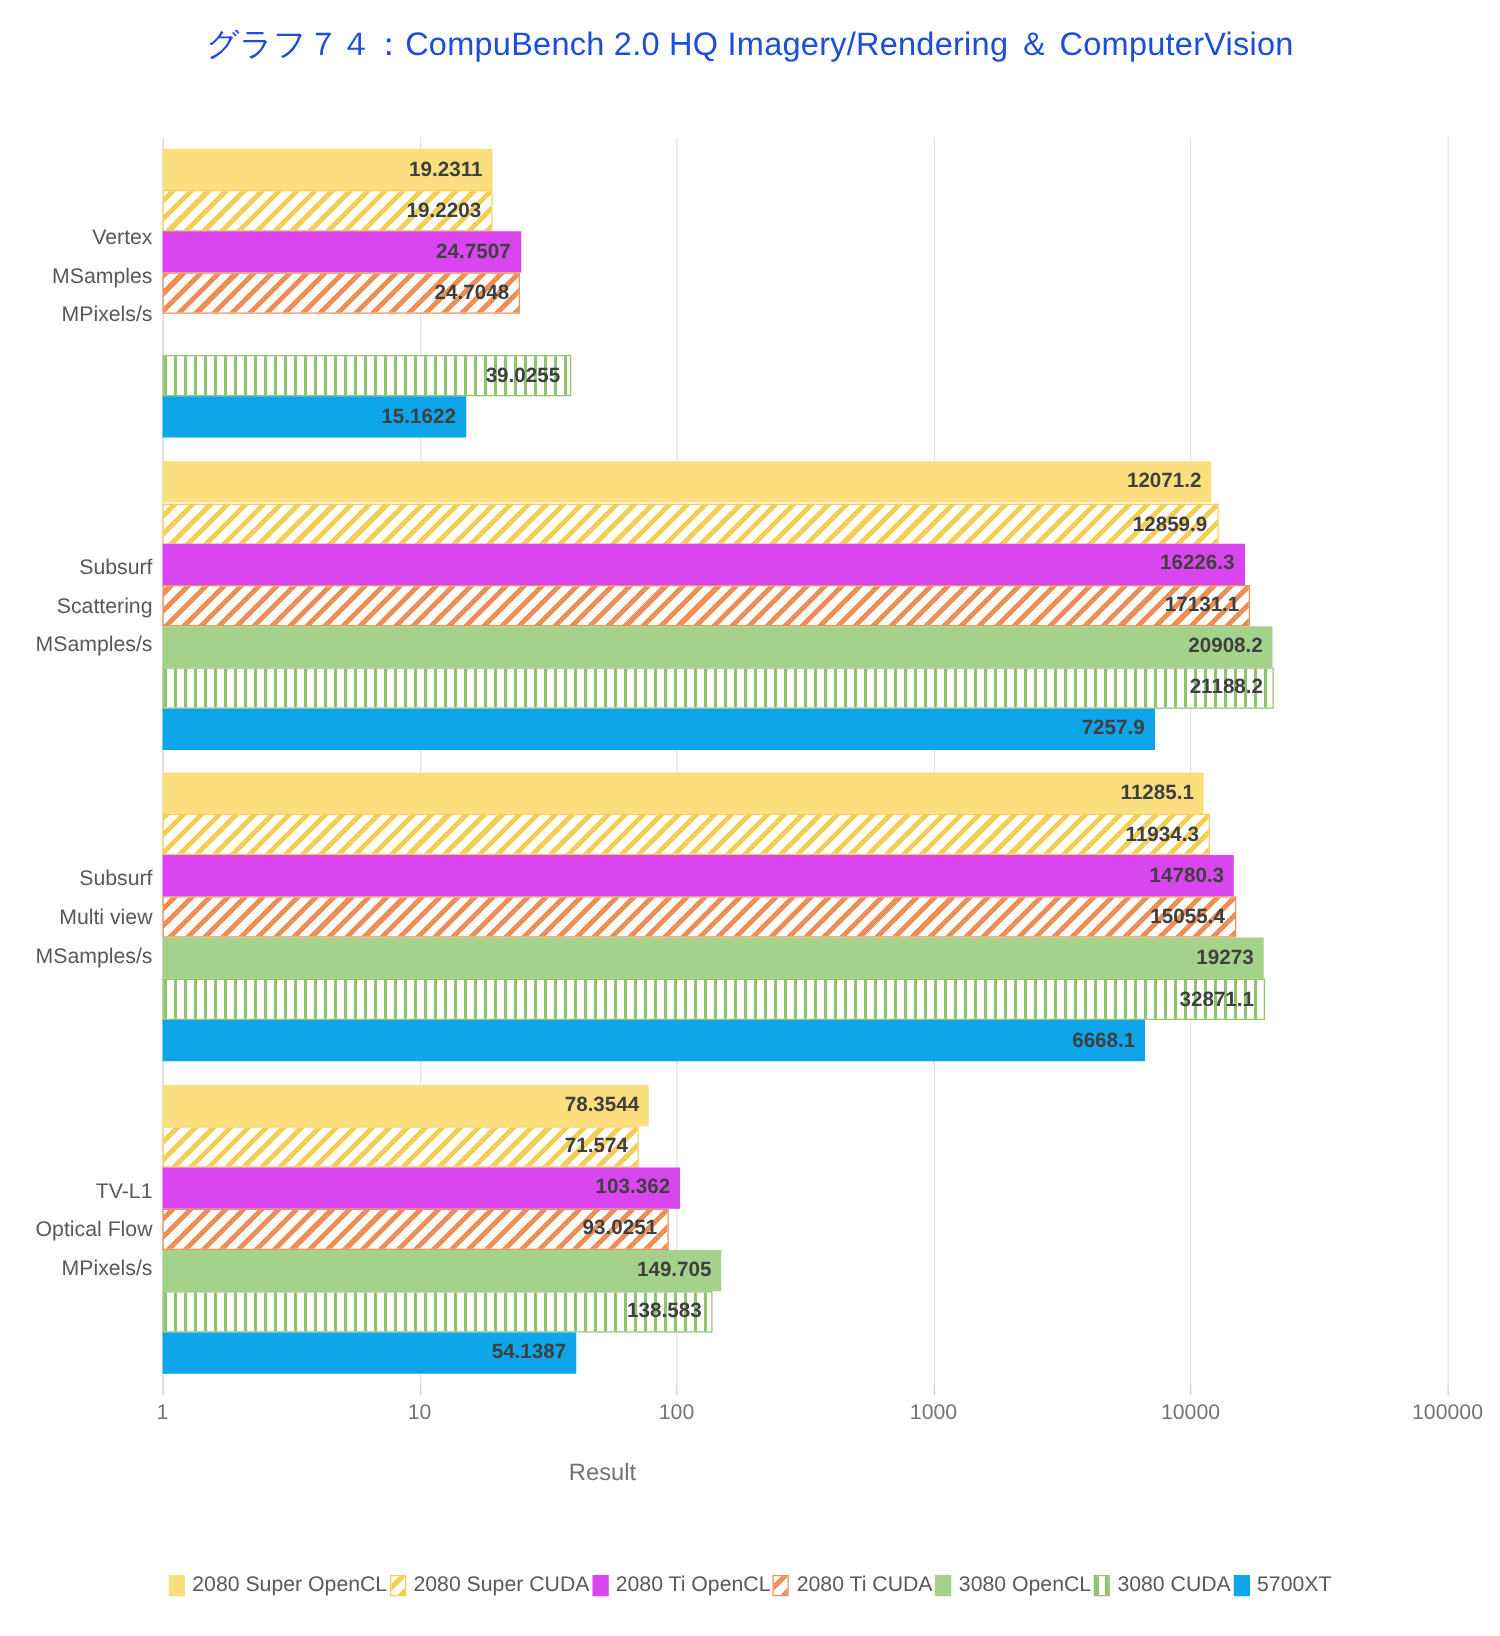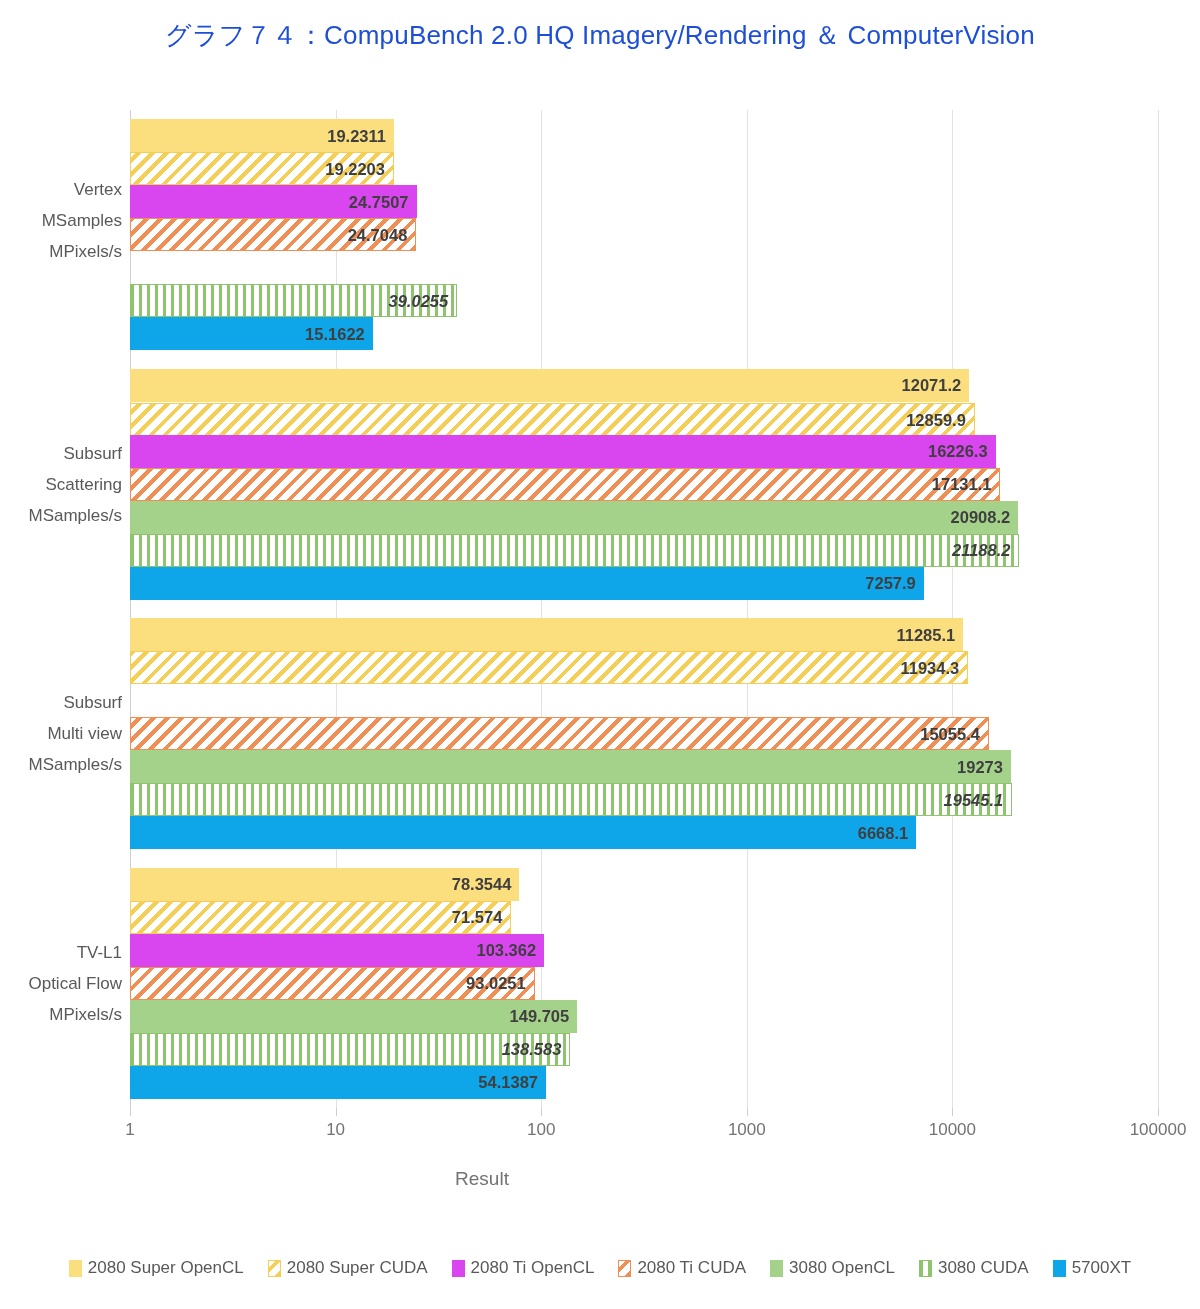--- a/index.html
+++ b/index.html
@@ -89,21 +89,20 @@
         #ffffff 4px, #ffffff 10px);
     border: 1px solid #ef8f55;
   }
   .s4 { background: #a5d28a; }
   .s5 {
     background:
       repeating-linear-gradient(90deg,
         #8fc46e 0px, #8fc46e 3px,
         #ffffff 3px, #ffffff 8px);
     border: 1px solid #8fc46e;
-    font-style: italic;
   }
   .s6 { background: #0ea5e9; }
 
   
   .cat-label {
     position: absolute;
     left: 0;
     width: 122px;
     text-align: right;
     font-size: 17px;
@@ -141,21 +140,21 @@
 
   
   #legend {
     position: absolute;
     left: 0;
     top: 1258px;
     width: 1200px;
     display: flex;
     justify-content: center;
     align-items: center;
-    gap: 24px;
+    gap: 2px;
   }
   .legend-item {
     display: flex;
     align-items: center;
     gap: 6px;
     font-size: 17px;
     color: #595959;
     white-space: nowrap;
   }
   .legend-swatch {
@@ -216,28 +215,31 @@
     </div>
     <div class="bar s6" style="top: 456.75px; width: 793.783px;">
       <div class="bar-label">7257.9</div>
     </div>
     <div class="bar s0" style="top: 508.25px; width: 833.195px;">
       <div class="bar-label">11285.1</div>
     </div>
     <div class="bar s1" style="top: 541.25px; width: 838.189px;">
       <div class="bar-label">11934.3</div>
     </div>
+    <div class="bar s2" style="top: 574.25px; width: 857.287px;">
+      <div class="bar-label">14780.3</div>
+    </div>
     <div class="bar s3" style="top: 607.25px; width: 858.934px;">
       <div class="bar-label">15055.4</div>
     </div>
     <div class="bar s4" style="top: 640.25px; width: 880.986px;">
       <div class="bar-label">19273</div>
     </div>
     <div class="bar s5" style="top: 673.25px; width: 882.237px;">
-      <div class="bar-label">19545.1</div>
+      <div class="bar-label">32871.1</div>
     </div>
     <div class="bar s6" style="top: 706.25px; width: 786.215px;">
       <div class="bar-label">6668.1</div>
     </div>
     <div class="bar s0" style="top: 757.75px; width: 389.419px;">
       <div class="bar-label">78.3544</div>
     </div>
     <div class="bar s1" style="top: 790.75px; width: 381.338px;">
       <div class="bar-label">71.574</div>
     </div>
@@ -246,21 +248,21 @@
     </div>
     <div class="bar s3" style="top: 856.75px; width: 404.744px;">
       <div class="bar-label">93.0251</div>
     </div>
     <div class="bar s4" style="top: 889.75px; width: 447.229px;">
       <div class="bar-label">149.705</div>
     </div>
     <div class="bar s5" style="top: 922.75px; width: 440.336px;">
       <div class="bar-label">138.583</div>
     </div>
-    <div class="bar s6" style="top: 955.75px; width: 416px;">
+    <div class="bar s6" style="top: 955.75px; width: 331px;">
       <div class="bar-label">54.1387</div>
     </div>
   </div>
 
 <div id="category-labels">
     <div class="cat-label" style="top: 174px;">
       <span>Vertex</span>
       <span>MSamples</span>
       <span>MPixels/s</span>
     </div>

